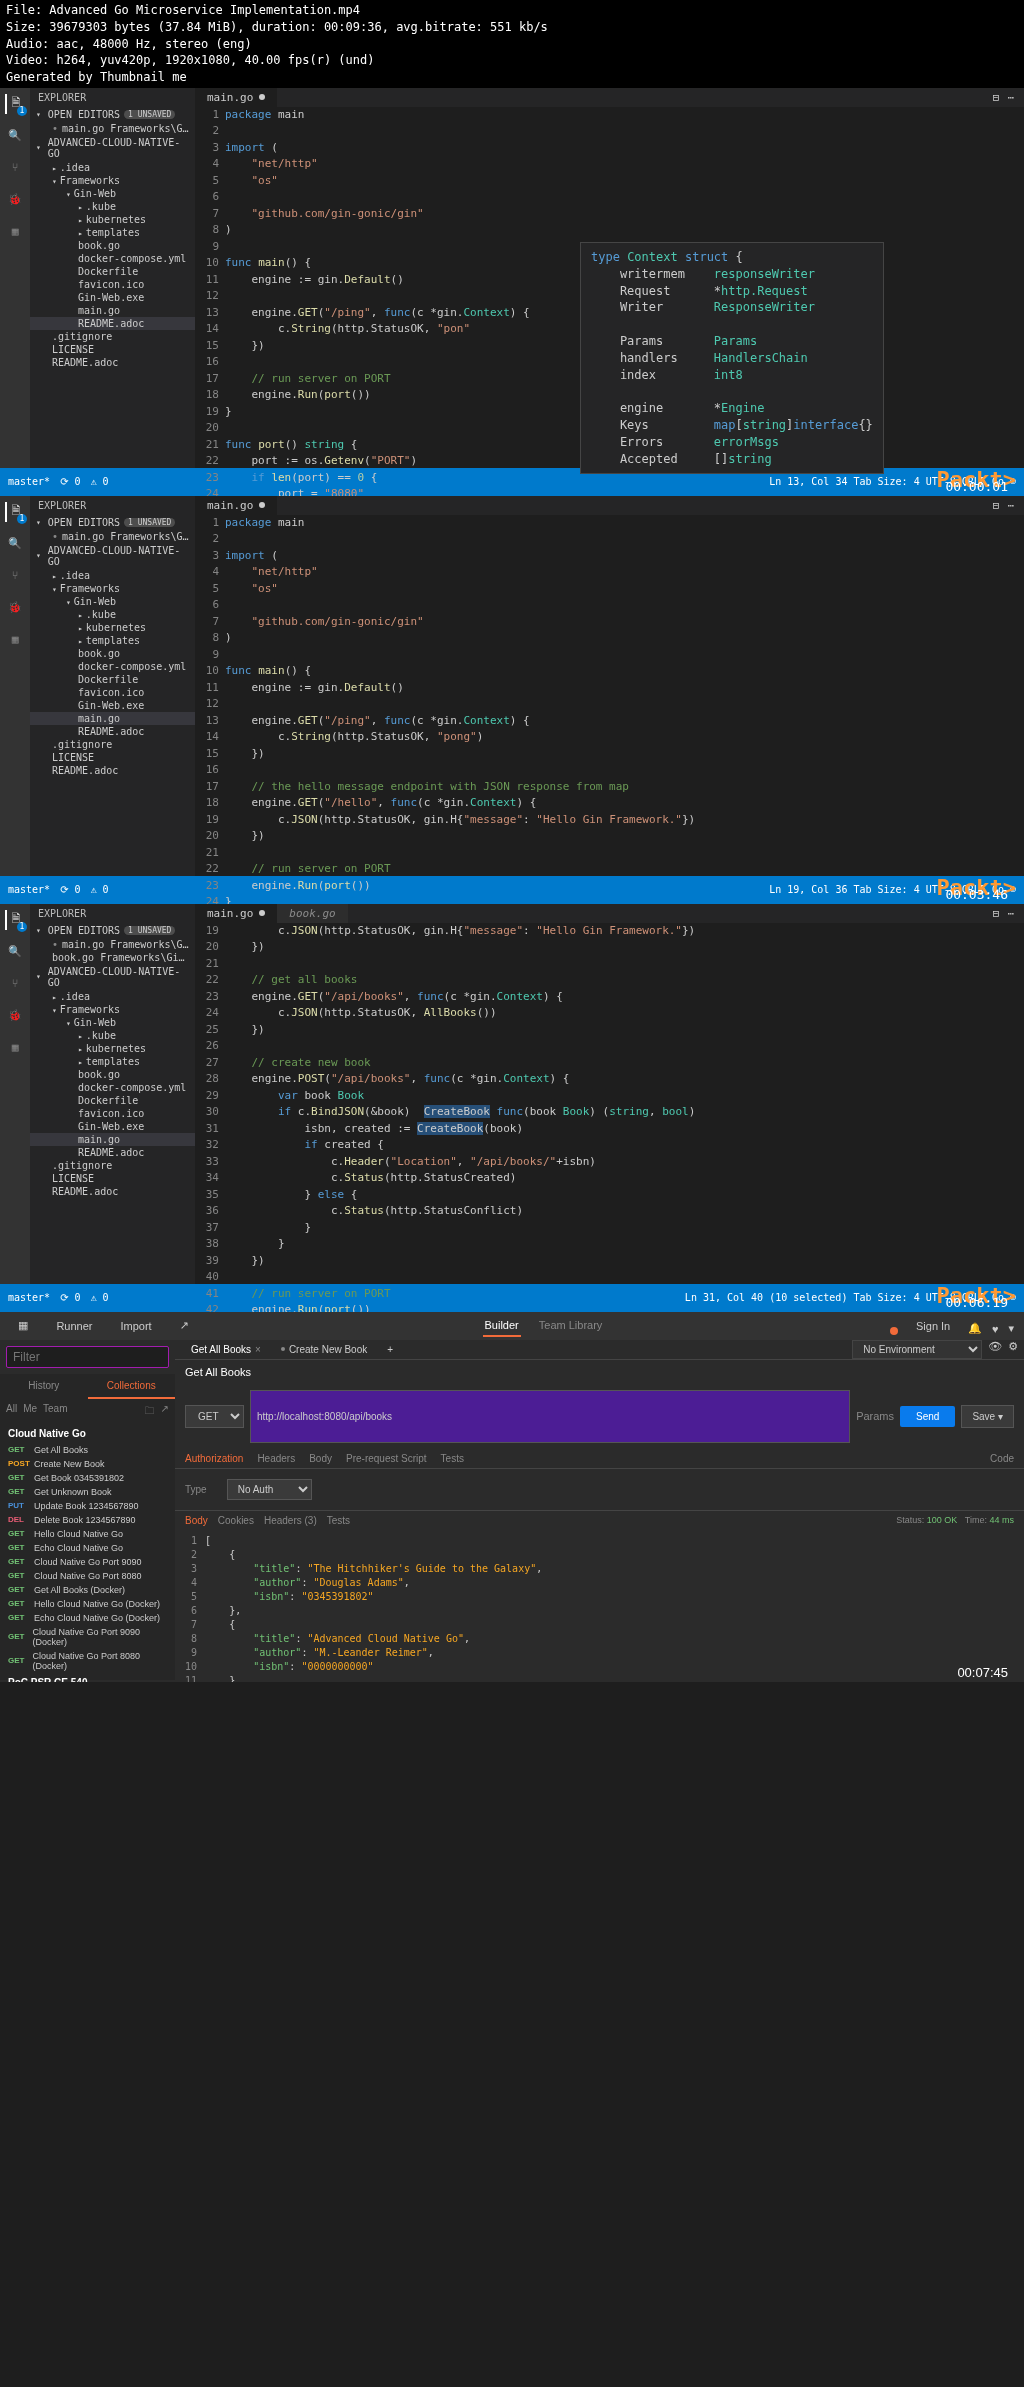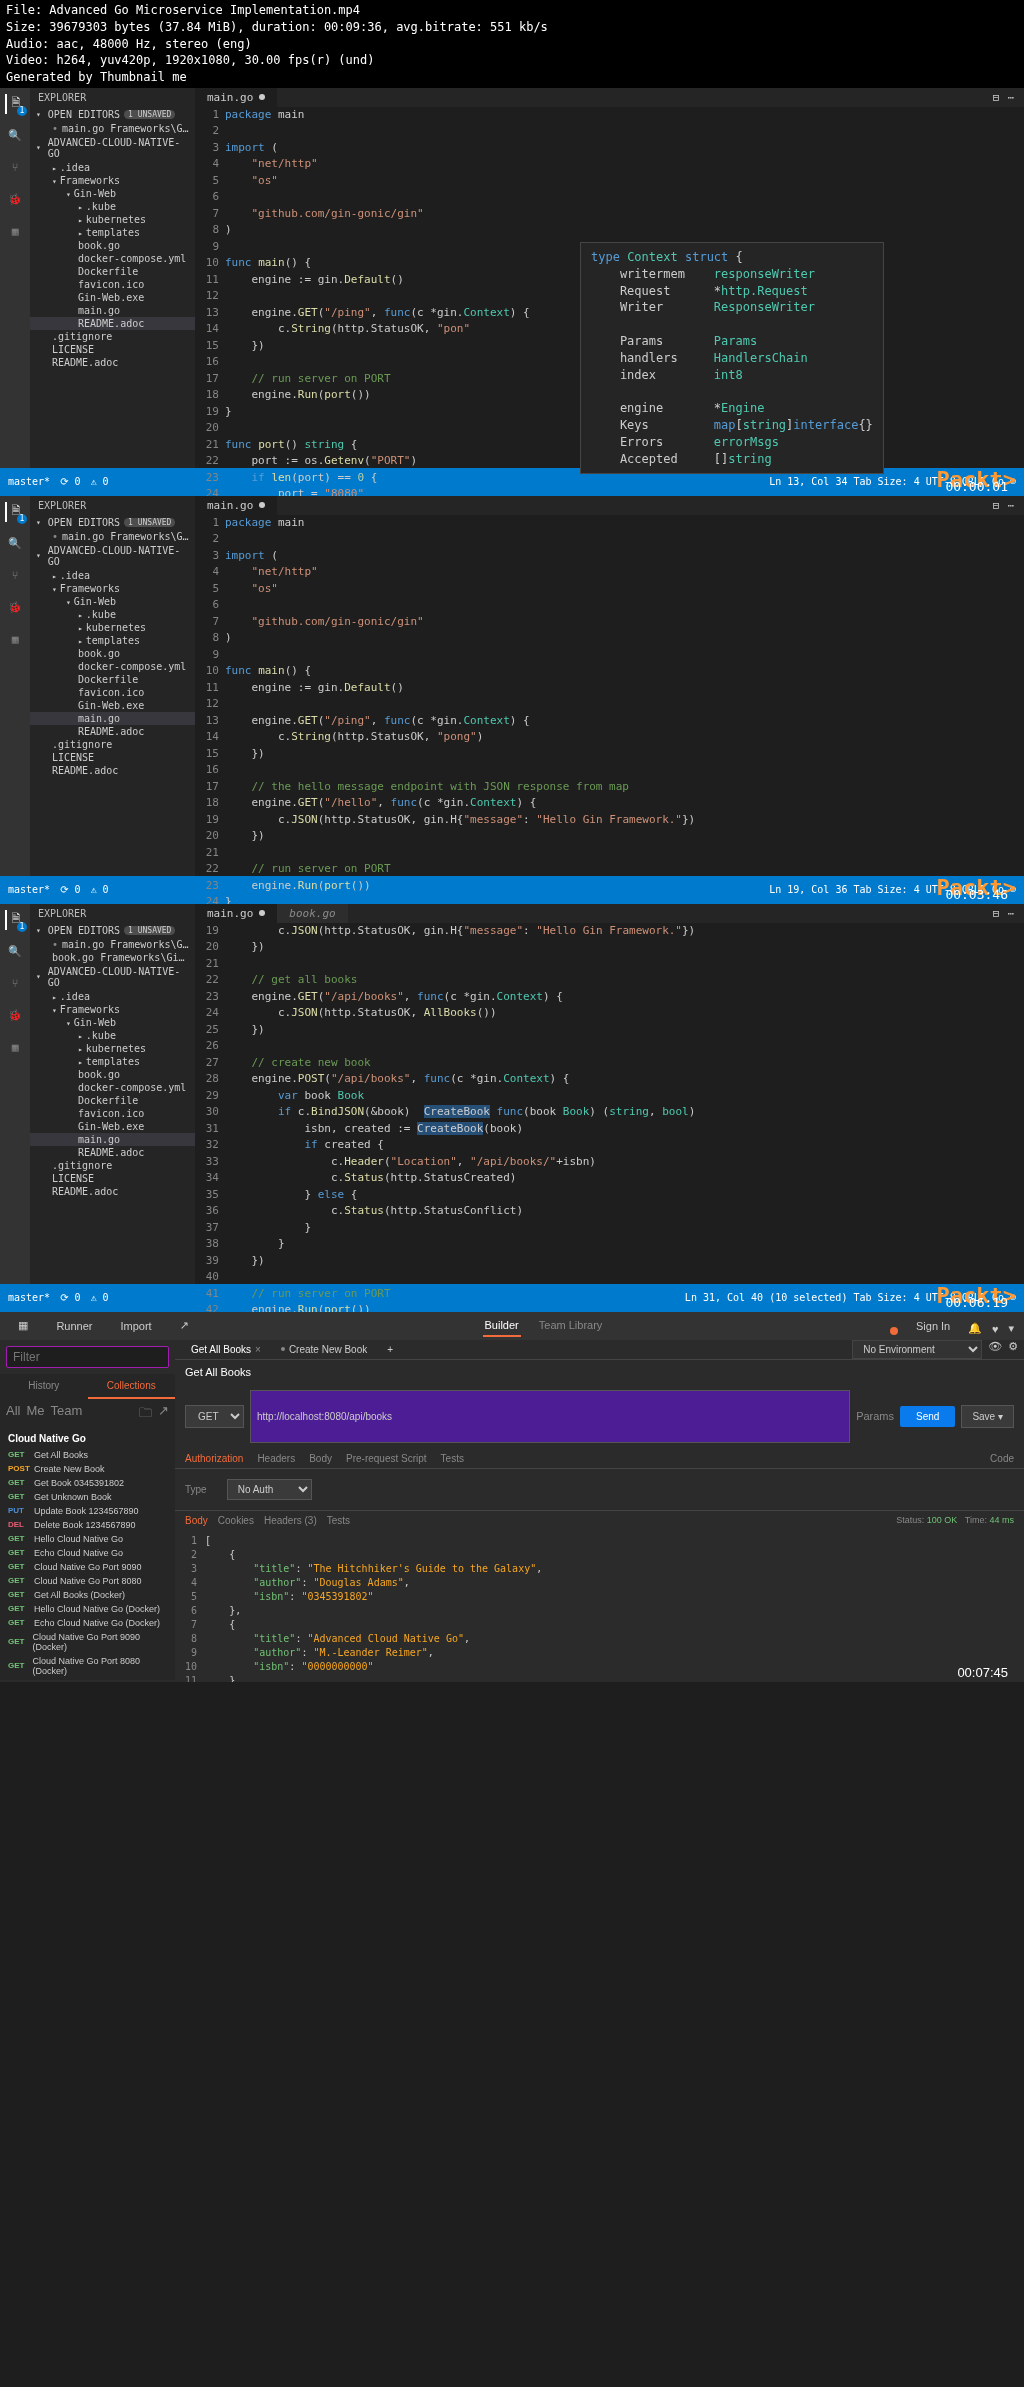--- a/index.html
+++ b/index.html
@@ -54,21 +54,21 @@
 .hc-tab.active { color: #fff; border-bottom: 2px solid #f26b3a; }
 .pm-header-right { display: flex; gap: 10px; align-items: flex-end; }
 .rec-dot { width: 8px; height: 8px; background: #f26b3a; border-radius: 50%; }
 .pm-body { display: flex; height: 340px; }
 .pm-sidebar { width: 175px; background: #262626; display: flex; flex-direction: column; }
 .pm-search { padding: 6px; background: #2b2b2b; }
 .pm-search input { width: 100%; background: #1e1e1e; border: 1px solid #a21caf; color: #888; padding: 3px 6px; font-size: 12px; border-radius: 2px; }
 .pm-side-tabs { display: flex; font-size: 10px; }
 .pm-side-tab { flex: 1; text-align: center; padding: 6px 0; color: #888; cursor: pointer; }
 .pm-side-tab.active { color: #f26b3a; border-bottom: 2px solid #f26b3a; }
-.pm-subtabs { display: flex; font-size: 13px; padding: 4px 6px; color: #888; gap: 6px; }
+.pm-subtabs { display: flex; font-size: 10px; padding: 4px 6px; color: #888; gap: 6px; }
 .pm-subtabs .st { flex-shrink: 0; }
 .pm-subtabs .actions { margin-left: auto; display: flex; gap: 6px; }
 .pm-coll-item { padding: 4px 8px; font-size: 10px; color: #ccc; cursor: pointer; }
 .pm-coll-item.header { font-weight: bold; color: #fff; }
 .pm-req-item { display: flex; align-items: center; padding: 2px 8px; font-size: 9px; gap: 4px; cursor: pointer; }
 .pm-method { font-size: 8px; font-weight: bold; width: 22px; display: inline-block; }
 .m-get { color: #71c174; }
 .m-post { color: #f5a623; }
 .m-put { color: #4a90d9; }
 .m-del { color: #e85d75; }
@@ -106,21 +106,21 @@
 .jstr { color: #f5a623; }
 .jkey { color: #71c174; }
 </style>
 </head>
 <body>
 
 <div class="meta-info">
   <div>File: Advanced Go Microservice Implementation.mp4</div>
   <div>Size: 39679303 bytes (37.84 MiB), duration: 00:09:36, avg.bitrate: 551 kb/s</div>
   <div>Audio: aac, 48000 Hz, stereo (eng)</div>
-  <div>Video: h264, yuv420p, 1920x1080, 30.00 fps(r) (und)</div>
+  <div>Video: h264, yuv420p, 1920x1080, 40.00 fps(r) (und)</div>
   <div>Generated by Thumbnail me</div>
 </div>
 
 <div class="vscode-block">
   <div class="vscode-top">
     <div class="activitybar">
       <div class="ab-icon active">🗎<span class="ab-badge">1</span></div>
       <div class="ab-icon">🔍</div>
       <div class="ab-icon">⑂</div>
       <div class="ab-icon">🐞</div>

